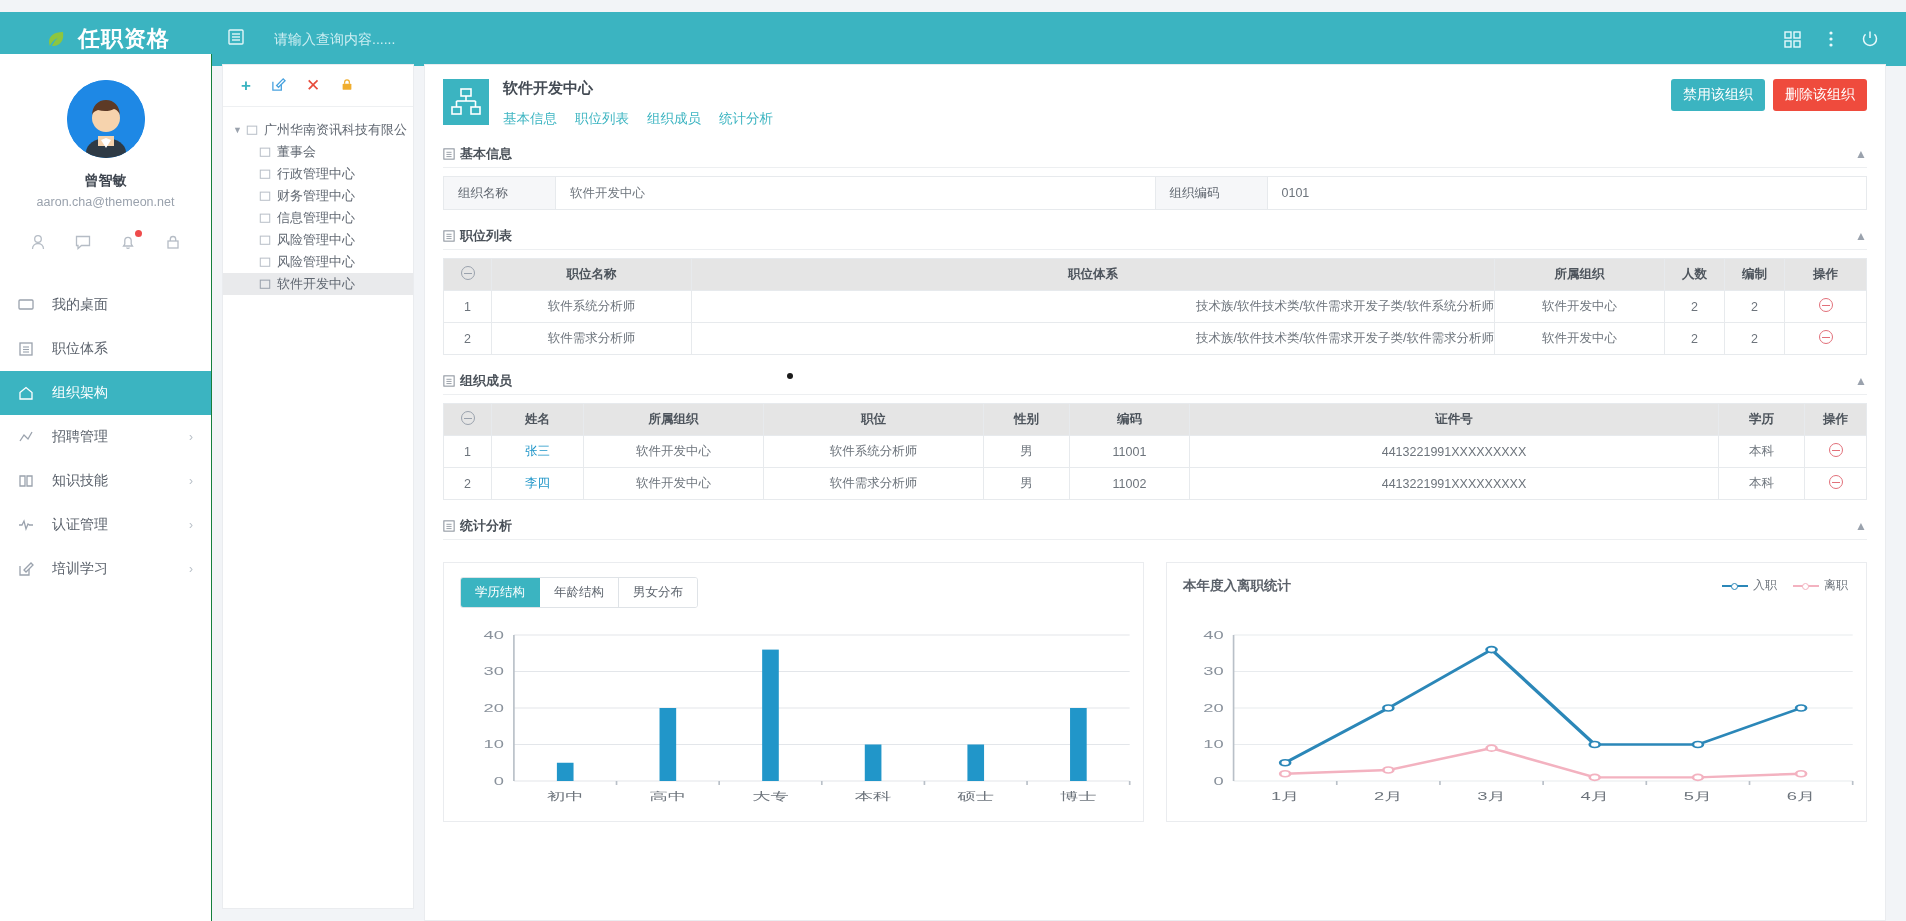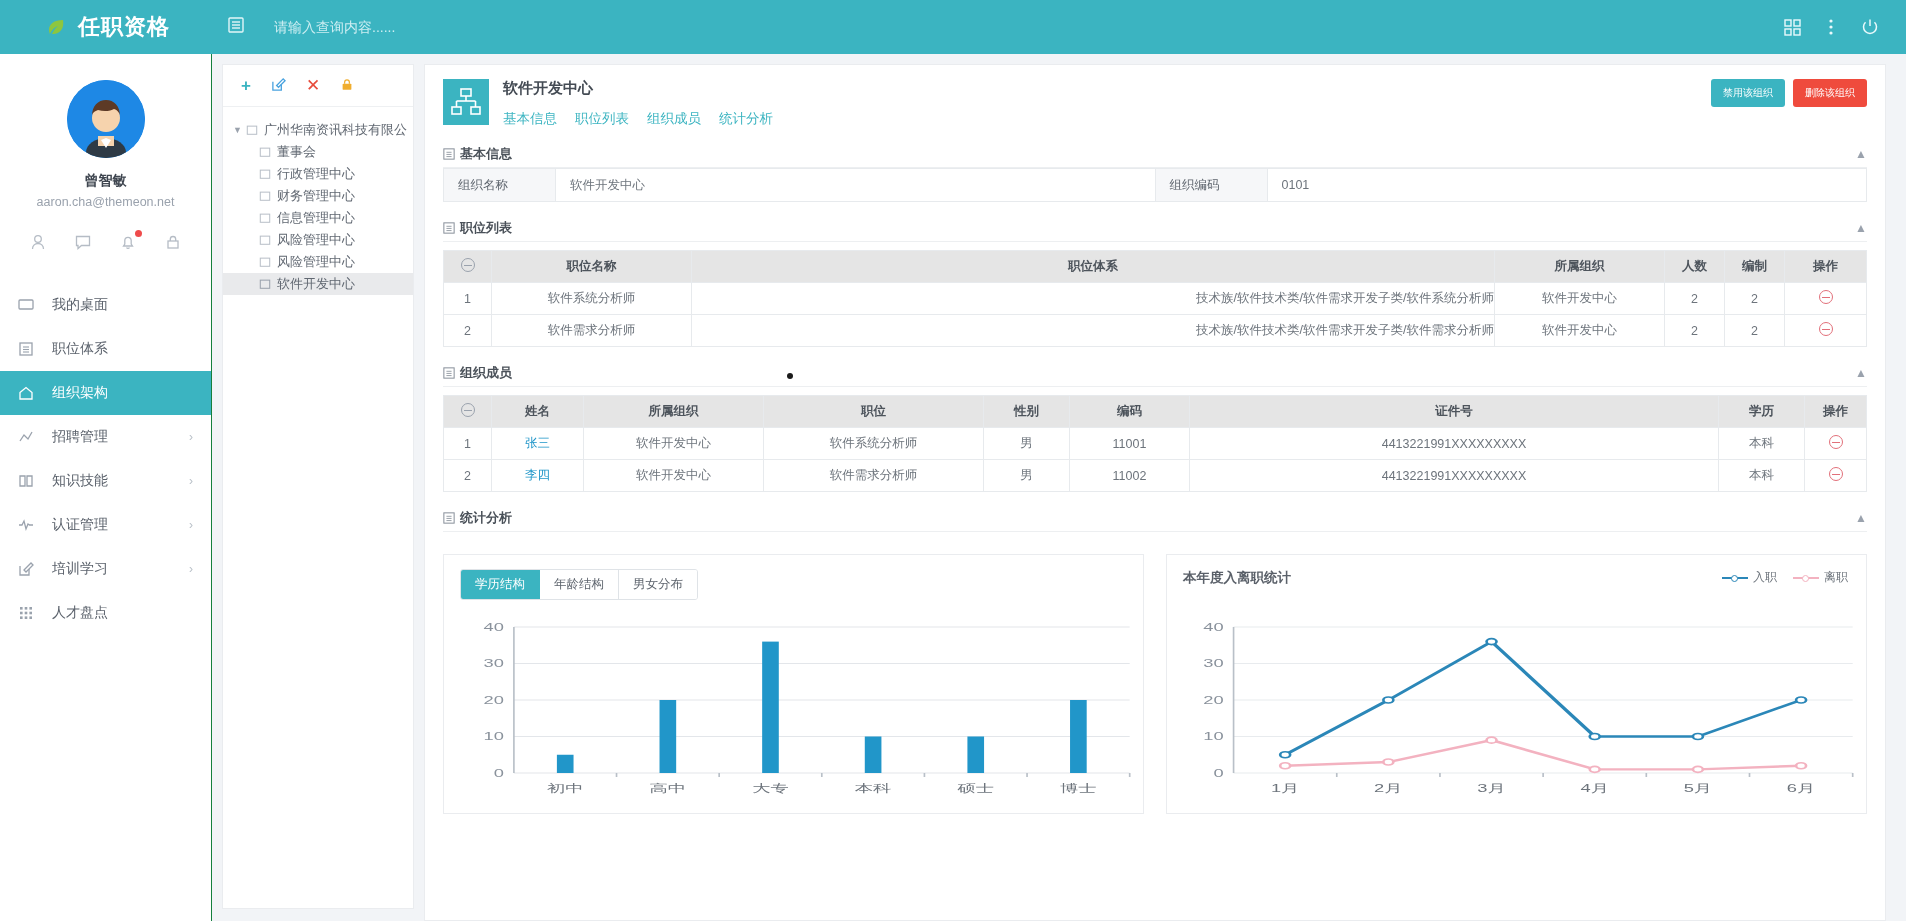--- a/index.html
+++ b/index.html
@@ -5,21 +5,21 @@
   * { box-sizing: border-box; margin: 0; padding: 0; }
   html, body {
     width: 1906px; height: 921px;
     font-family: "Liberation Sans", "DejaVu Sans", sans-serif;
     background: #f2f4f7; overflow: hidden;
   }
   .app { position: relative; width: 1906px; height: 921px; }
 
   
   .topbar {
-    position: absolute; left: 0; top: 0; width: 1906px; height: 54px;
+    position: absolute; left: 0; top: 12px; width: 1906px; height: 54px;
     background: #3bb4c1; display: flex; align-items: center;
   }
   .brand { display: flex; align-items: center; width: 212px; padding-left: 46px; }
   .leaf { width: 20px; height: 20px; position: relative; }
   .leaf svg { display: block; }
   .brand-title {
     color: #ffffff; font-size: 22px; font-weight: bold; margin-left: 12px;
     letter-spacing: 1px;
   }
   .menu-toggle { margin-left: 14px; color: #d8f2f5; }
@@ -108,38 +108,38 @@
   .org-icon {
     width: 46px; height: 46px; background: #3bb4c1; display: flex;
     align-items: center; justify-content: center; flex: none;
   }
   .org-meta { margin-left: 14px; }
   .org-title { font-size: 15px; font-weight: bold; color: #444b54; }
   .org-tabs { display: flex; gap: 18px; margin-top: 12px; }
   .org-tab { font-size: 13.5px; color: #3bb4c1; cursor: pointer; }
   .hdr-btns { position: absolute; right: 18px; top: 14px; display: flex; gap: 8px; }
   .btn {
-    border: 0; color: #fff; font-size: 10px; padding: 7px 12px;
+    border: 0; color: #fff; font-size: 14px; padding: 7px 12px;
     border-radius: 3px; cursor: pointer; font-family: inherit;
   }
   .btn.teal { background: #3bb4c1; }
   .btn.red { background: #ef4b3d; }
 
   
   .section { padding: 0 18px; margin-top: 16px; }
   .sec-head {
     display: flex; align-items: center; height: 24px; position: relative;
     border-bottom: 1px solid #edeff1; padding-bottom: 4px;
   }
   .sec-ic { color: #9aa2ad; margin-right: 5px; display: flex; }
   .sec-title { font-size: 13px; font-weight: bold; color: #4a5159; }
   .sec-collapse { margin-left: auto; color: #9aa2ad; cursor: pointer; font-size: 12px; }
 
   table { width: 100%; border-collapse: collapse; }
-  .info-table { margin-top: 0; table-layout: fixed; }
+  .info-table { margin-top: 8px; table-layout: fixed; }
   .info-table td {
     border: 1px solid #e7eaed; height: 33px; font-size: 12.5px; padding: 0 14px;
     color: #646b74;
   }
   .info-table td.lbl { background: #f6f7f9; width: 112px; color: #5d646d; }
   .info-table td.val { color: #6d747c; }
 
   .grid-table { margin-top: 8px; }
   .grid-table th {
     border: 1px solid #e7eaed; height: 32px; font-size: 12.5px;
@@ -354,38 +354,20 @@
         <span class="nv-ic">
           <svg width="16" height="16" viewBox="0 0 16 16">
             <path d="M2 5v9h9V8" fill="none" stroke="currentColor" stroke-width="1.3"></path>
             <path d="M6 9l7-7 2 2-7 7z" fill="none" stroke="currentColor" stroke-width="1.3"></path>
           </svg>
         </span>
         <span>培训学习</span>
         <span class="nav-caret">›</span>
       </div>
 
-      <div class="nav-item">
-        <span class="nv-ic">
-          <svg width="16" height="16" viewBox="0 0 16 16">
-            <g fill="currentColor">
-              <rect x="2" y="2" width="2.6" height="2.6"></rect>
-                <rect x="6.7" y="2" width="2.6" height="2.6"></rect>
-                <rect x="11.4" y="2" width="2.6" height="2.6"></rect>
-              <rect x="2" y="6.7" width="2.6" height="2.6"></rect>
-                <rect x="6.7" y="6.7" width="2.6" height="2.6"></rect>
-                <rect x="11.4" y="6.7" width="2.6" height="2.6"></rect>
-              <rect x="2" y="11.4" width="2.6" height="2.6"></rect>
-                <rect x="6.7" y="11.4" width="2.6" height="2.6"></rect>
-                <rect x="11.4" y="11.4" width="2.6" height="2.6"></rect>
-            </g>
-          </svg>
-        </span>
-        <span>人才盘点</span>
-      </div>
 
     </div>
   </div>
 
   <div class="tree-panel">
     <div class="tree-tools">
       <span class="tt add">+</span>
       <span class="tt edit">
         <svg width="15" height="15" viewBox="0 0 16 16">
           <path d="M2 5v9h9V8" fill="none" stroke="#4aa3df" stroke-width="1.4"></path>

